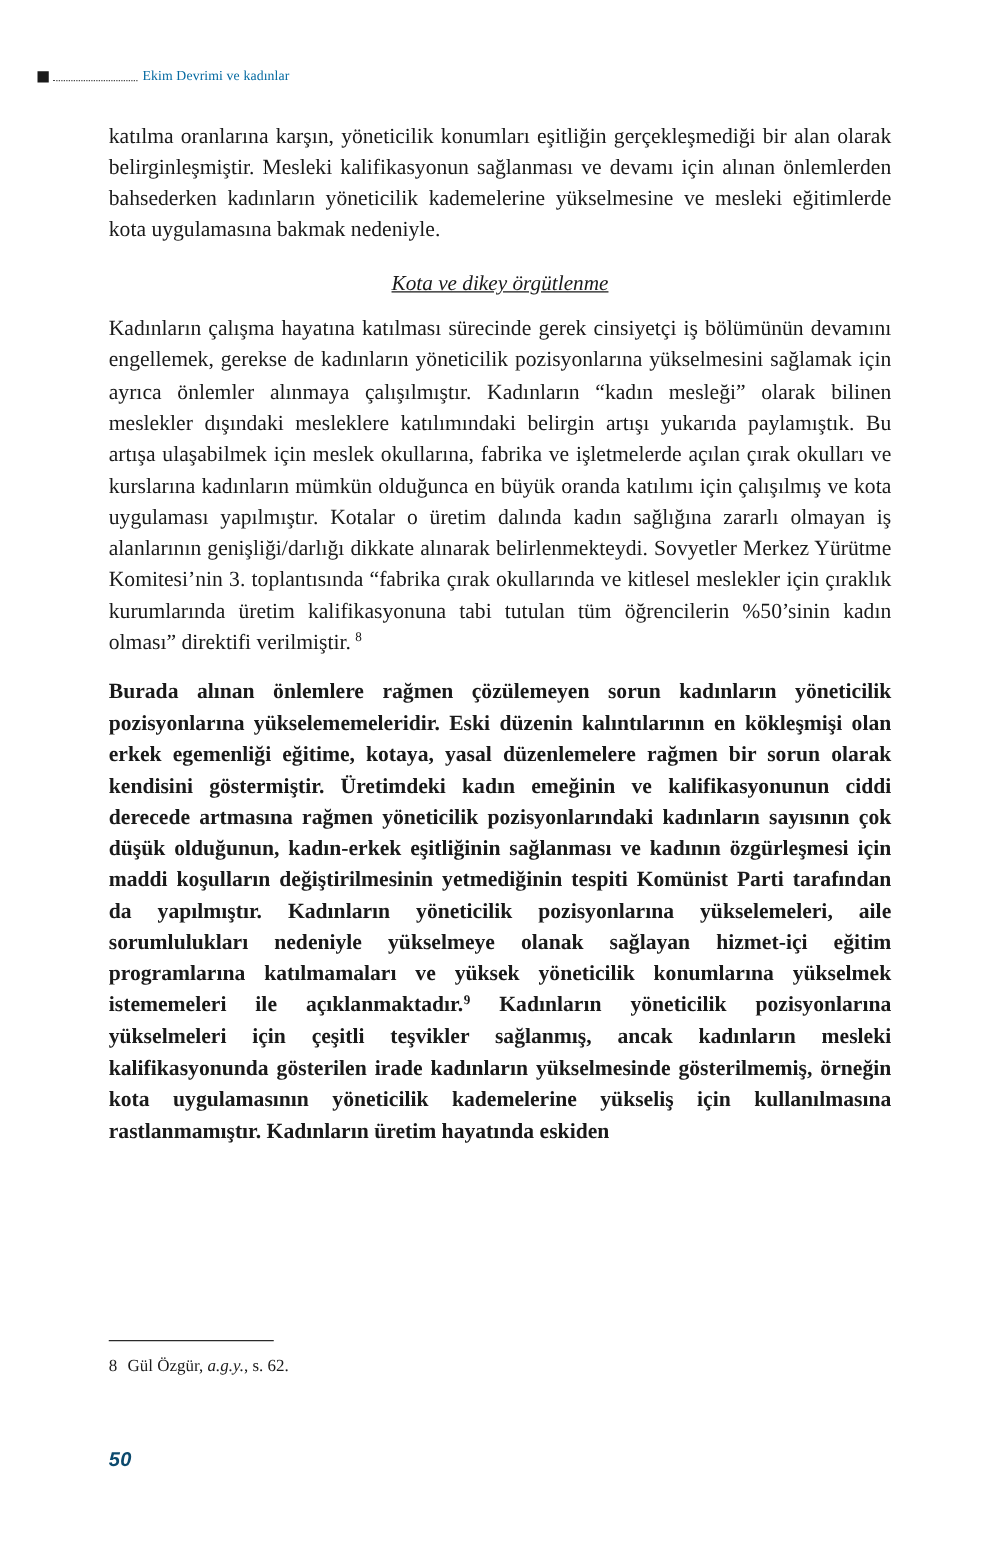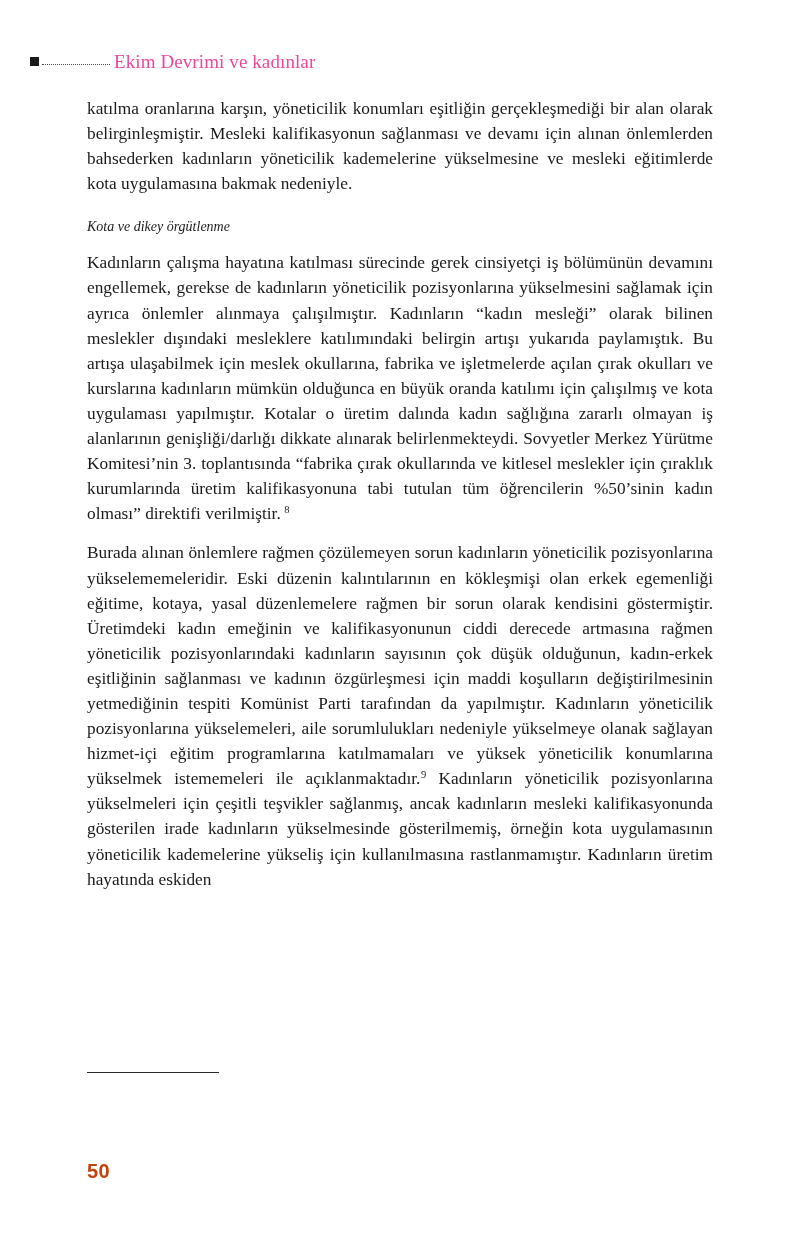--- a/index.html
+++ b/index.html
@@ -40,24 +40,24 @@
     flex: 0 0 68px;
     height: 9px;
     margin-left: 3px;
     border-bottom: 1.4px dotted #4a4a4a;
     position: relative;
     top: -1px;
   }
 
   .head-title {
     margin-left: 4px;
-    font-size: 19px;
+    font-size: 11px;
     line-height: 1;
     letter-spacing: 0.1px;
-    color: #ec4899;
+    color: #0369a1;
     white-space: nowrap;
   }
 
   
   .column {
     position: absolute;
     left: 87px;
     top: 96px;
     width: 626px;
   }
@@ -67,29 +67,31 @@
     text-align: justify;
     text-justify: inter-word;
     font-size: 17.3px;
     line-height: 25.1px;
     letter-spacing: 0.01px;
     hyphens: manual;
   }
 
   p.body + p.body {
     margin-top: 14px;
+    font-weight: bold;
   }
 
   h2.subhead {
     margin: 19px 0 11px 0;
-    font-size: 14px;
+    font-size: 17px;
     line-height: 24px;
     font-style: italic;
     font-weight: normal;
-    text-align: left;
+    text-align: center;
+    text-decoration: underline;
   }
 
   sup.fn {
     font-size: 10.5px;
     line-height: 0;
     vertical-align: 0.62em;
     margin-left: 0.5px;
   }
 
   sup.fn-space {
@@ -126,24 +128,25 @@
   .footnote .ital {
     font-style: italic;
   }
 
   
   .folio {
     position: absolute;
     left: 87px;
     top: 1160px;
     font-family: "Liberation Sans", "DejaVu Sans", sans-serif;
-    font-size: 20px;
+    font-size: 16px;
     font-weight: bold;
     letter-spacing: 0.3px;
-    color: #c2410c;
+    color: #0c4a6e;
+    font-style: italic;
   }
 </style>
 </head>
 <body>
 
 <div class="page">
 
   <div class="running-head">
     <span class="head-square"></span>
     <span class="head-dots"></span>
@@ -158,18 +161,21 @@
 
     <p class="body"><span>Kadınların çalışma hayatına katılması sürecinde gerek cinsiyetçi iş bölümünün devamını engellemek, gerekse de kadınların yöneticilik pozisyonlarına yükselmesini sağlamak için ayrıca önlemler alınmaya çalışılmıştır. Kadınların “kadın mesleği” olarak bilinen meslekler dışındaki mesleklere katılımındaki belirgin artışı yukarıda paylamıştık. Bu artışa ulaşabilmek için meslek okullarına, fabrika ve işletmelerde açılan çırak okulları ve kurslarına kadınların mümkün olduğunca en büyük oranda katılımı için çalışılmış ve kota uygulaması yapılmıştır. Kotalar o üretim dalında kadın sağlığına zararlı olmayan iş alanlarının genişliği/darlığı dikkate alınarak belirlenmekteydi. Sovyetler Merkez Yürütme Komitesi’nin 3. toplantısında “fabrika çırak okullarında ve kitlesel meslekler için çıraklık kurumlarında üretim kalifikasyonuna tabi tutulan tüm öğrencilerin %50’sinin kadın olması” direktifi verilmiştir.</span><sup class="fn fn-space">8</sup></p>
 
     <p class="body"><span>Burada alınan önlemlere rağmen çözülemeyen sorun kadınların yöneticilik pozisyonlarına yükselememeleridir. Eski düzenin kalıntılarının en kökleşmişi olan erkek egemenliği eğitime, kotaya, yasal düzenlemelere rağmen bir sorun olarak kendisini göstermiştir. Üretimdeki kadın emeğinin ve kalifikasyonunun ciddi derecede artmasına rağmen yöneticilik pozisyonlarındaki kadınların sayısının çok düşük olduğunun, kadın-erkek eşitliğinin sağlanması ve kadının özgürleşmesi için maddi koşulların değiştirilmesinin yetmediğinin tespiti Komünist Parti tarafından da yapılmıştır. Kadınların yöneticilik pozisyonlarına yükselemeleri, aile sorumlulukları nedeniyle yükselmeye olanak sağlayan hizmet-içi eğitim programlarına katılmamaları ve yüksek yöneticilik konumlarına yükselmek istememeleri ile açıklanmaktadır.</span><sup class="fn">9</sup> <span>Kadınların yöneticilik pozisyonlarına yükselmeleri için çeşitli teşvikler sağlanmış, ancak kadınların mesleki kalifikasyonunda gösterilen irade kadınların yükselmesinde gösterilmemiş, örneğin kota uygulamasının yöneticilik kademelerine yükseliş için kullanılmasına rastlanmamıştır. Kadınların üretim hayatında eskiden</span></p>
 
   </div>
 
   <div class="footnotes">
     <div class="footnote-rule"></div>
 
+    <div class="footnote">
+      <span class="fn-num">8</span><span>Gül Özgür,</span>&nbsp;<span class="ital">a.g.y.</span><span>, s. 62.</span>
+    </div>
 
   </div>
 
   <div class="folio">50</div>
 
 </div>
 
 </body></html>

